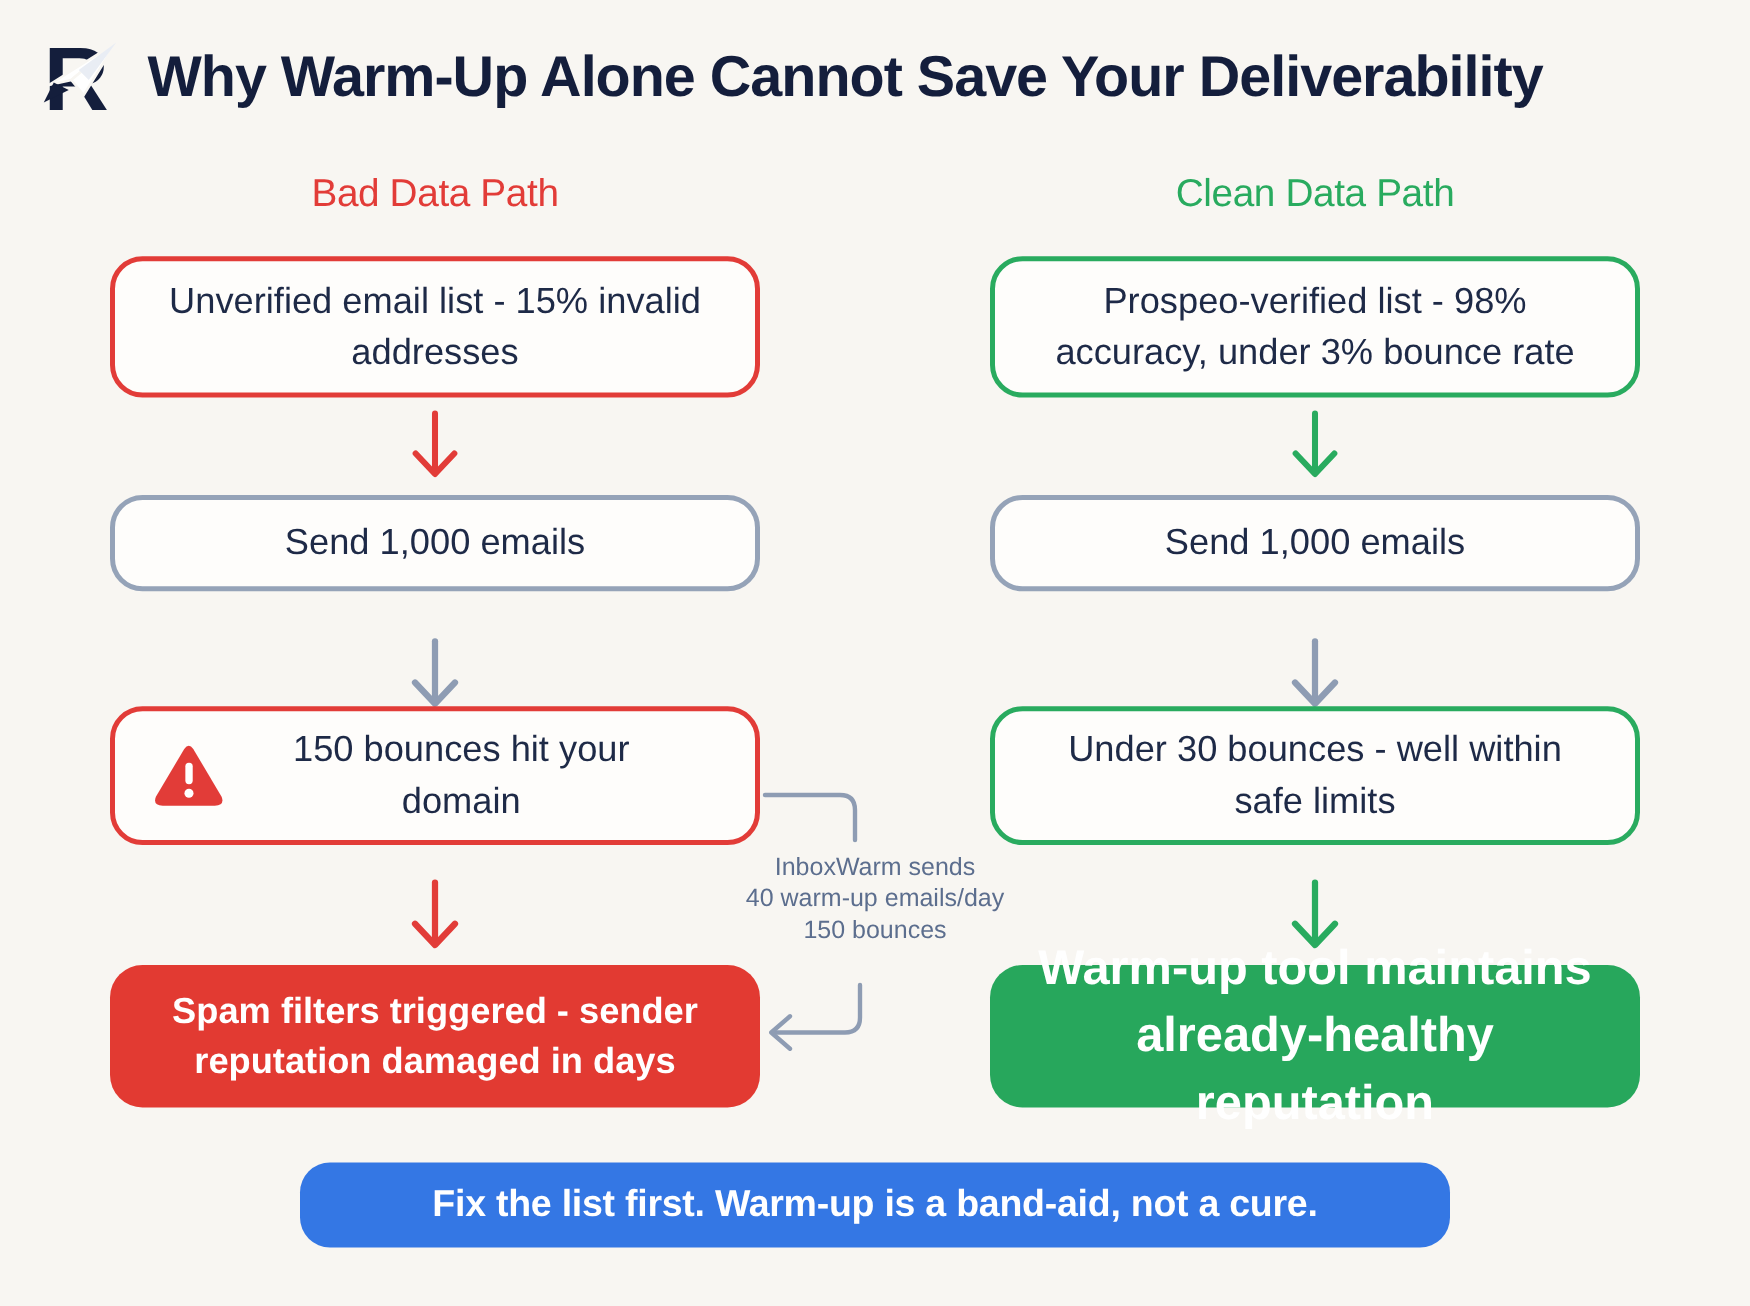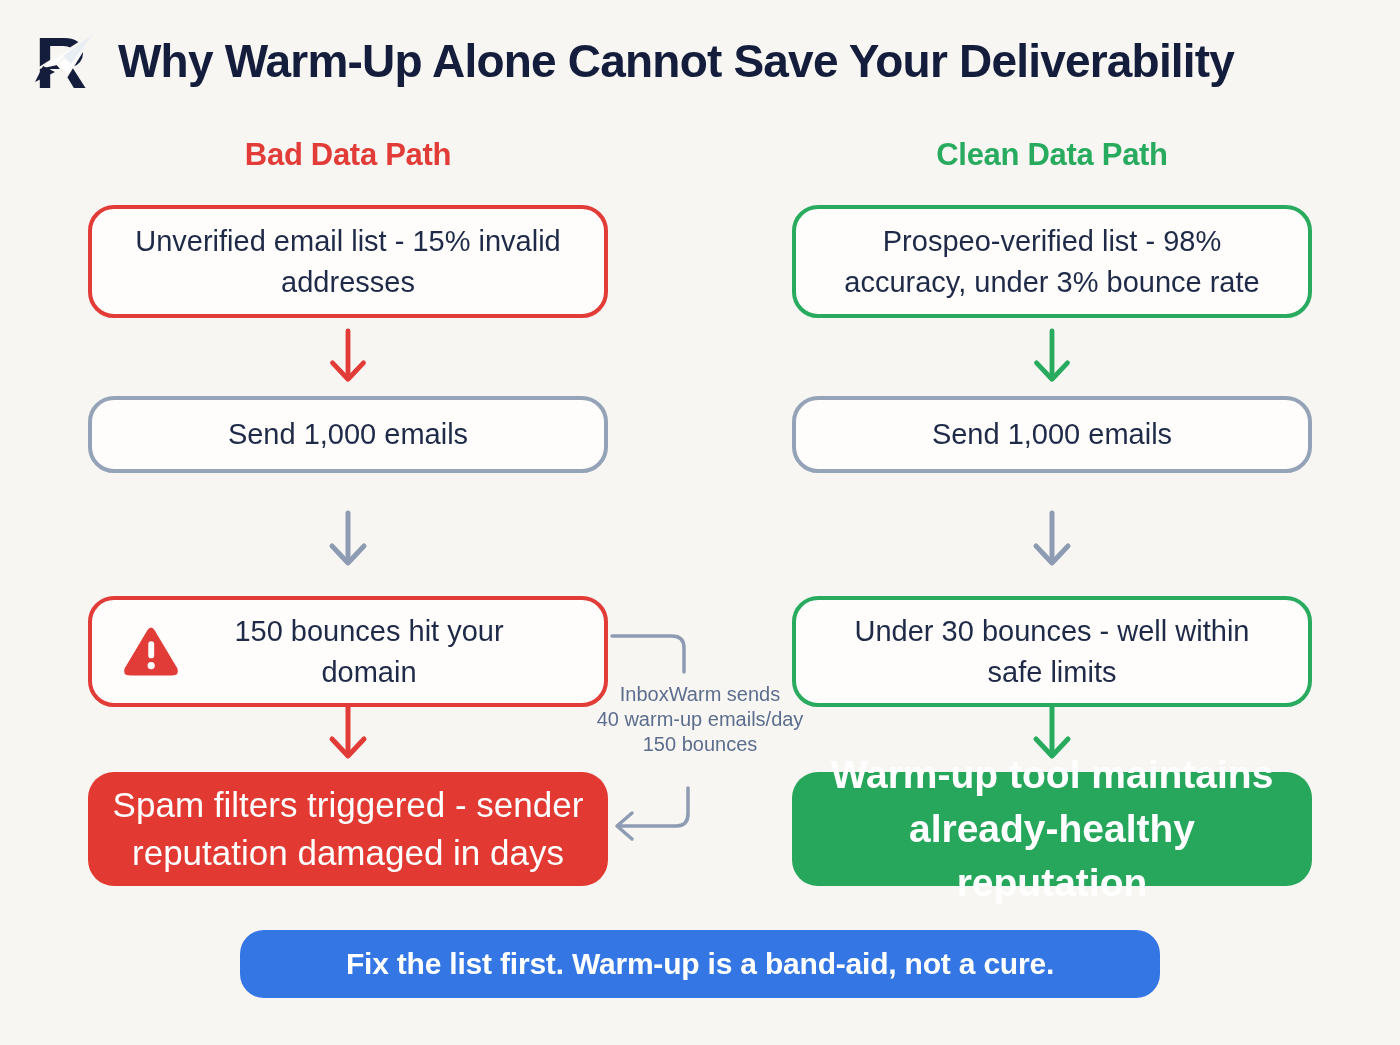--- a/index.html
+++ b/index.html
@@ -17,47 +17,47 @@
   .logo { position: absolute; left: 33px; top: 24px; width: 66px; height: 74px; }
   .title {
     position: absolute; left: 118px; top: 34px;
     font-size: 46px; font-weight: 800; letter-spacing: -0.8px;
     color: #141e3c; white-space: nowrap;
   }
 
   
   .col-heading {
     position: absolute; top: 137px; width: 520px;
-    text-align: center; font-size: 31px; font-weight: 700; letter-spacing: -0.3px;
+    text-align: center; font-size: 31px; font-weight: 400; letter-spacing: -0.3px;
   }
   .col-heading.bad   { left: 88px;  color: #e23c38; }
   .col-heading.clean { left: 792px; color: #29ab5f; }
 
   
   .box {
     position: absolute; width: 520px;
     background: #fefdfb;
     border-radius: 26px;
     display: flex; align-items: center; justify-content: center;
     text-align: center;
     font-size: 29px; line-height: 1.38; font-weight: 500;
     color: #1e2a47;
     padding: 10px 28px;
   }
   .col-left  .box { left: 88px; }
   .col-right .box { left: 792px; }
   .row1 { top: 205px; height: 113px; }
   .row2 { top: 396px; height: 77px; }
-  .row3 { top: 596px; height: 111px; }
+  .row3 { top: 565px; height: 111px; }
   .row4 { top: 772px; height: 114px; }
 
   .outline-red   { border: 4px solid #e23c38; }
   .outline-green { border: 4px solid #29ab5f; }
   .outline-gray  { border: 4px solid #95a3b8; }
-  .fill-red   { background: #e23a32; color: #ffffff; font-weight: 400; font-size: 35px; padding: 10px 12px; }
+  .fill-red   { background: #e23a32; color: #ffffff; font-weight: 700; font-size: 29px; padding: 10px 12px; }
   .fill-green { background: #27a75c; color: #ffffff; font-weight: 700; font-size: 39px; padding: 10px 19px; }
 
   .box .txt { display: inline-block; }
   .box.has-icon { padding-left: 70px; }
   .box.has-icon .txt { max-width: 345px; }
   .row3 .txt { max-width: 400px; }
   .row1 .txt { max-width: 480px; }
   .fill-red .txt, .fill-green .txt { max-width: 500px; }
 
   .warn-icon {

